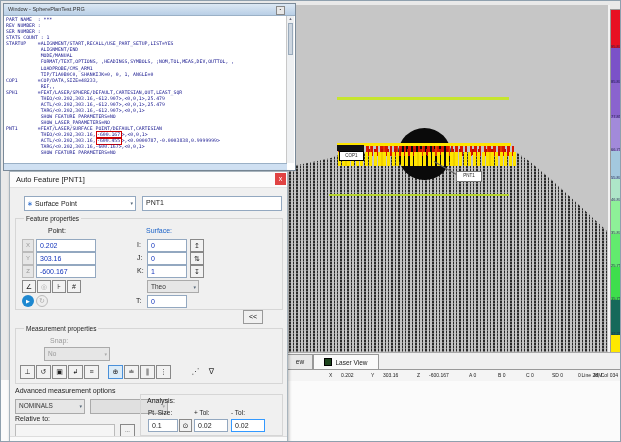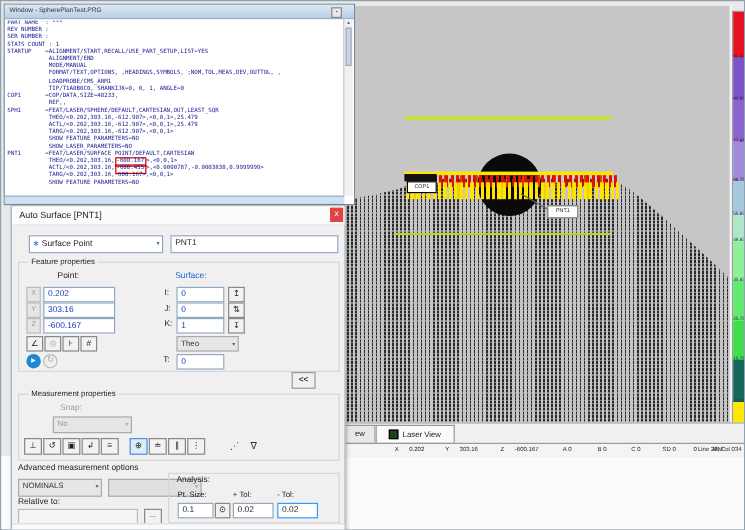--- a/index.html
+++ b/index.html
@@ -223,21 +223,21 @@
     </div>
     <div id="editor-vscroll">
       <div class="arrow">▲</div>
       <div class="thumb"></div>
     </div>
     <div id="editor-hscroll"></div>
   </div>
 
   <div id="dialog">
     <div id="dlg-title">
-      <span>Auto Surface [PNT1]</span>
+      <span>Auto Feature [PNT1]</span>
       <span id="dlg-close" style="background: rgb(224, 67, 67);">x</span>
     </div>
 
     <div class="combo" style="left:14px;top:24px;width:112px;height:15px;">
       <span style="color:#2266cc;padding:0 2px;">∗</span><span>Surface Point</span>
       <span class="chev">▾</span>
     </div>
     <div class="field" style="left:132px;top:24px;width:140px;height:15px;color:#222;">PNT1</div>
 
     <div class="grp" style="left:5px;top:46px;width:268px;height:92px;">

